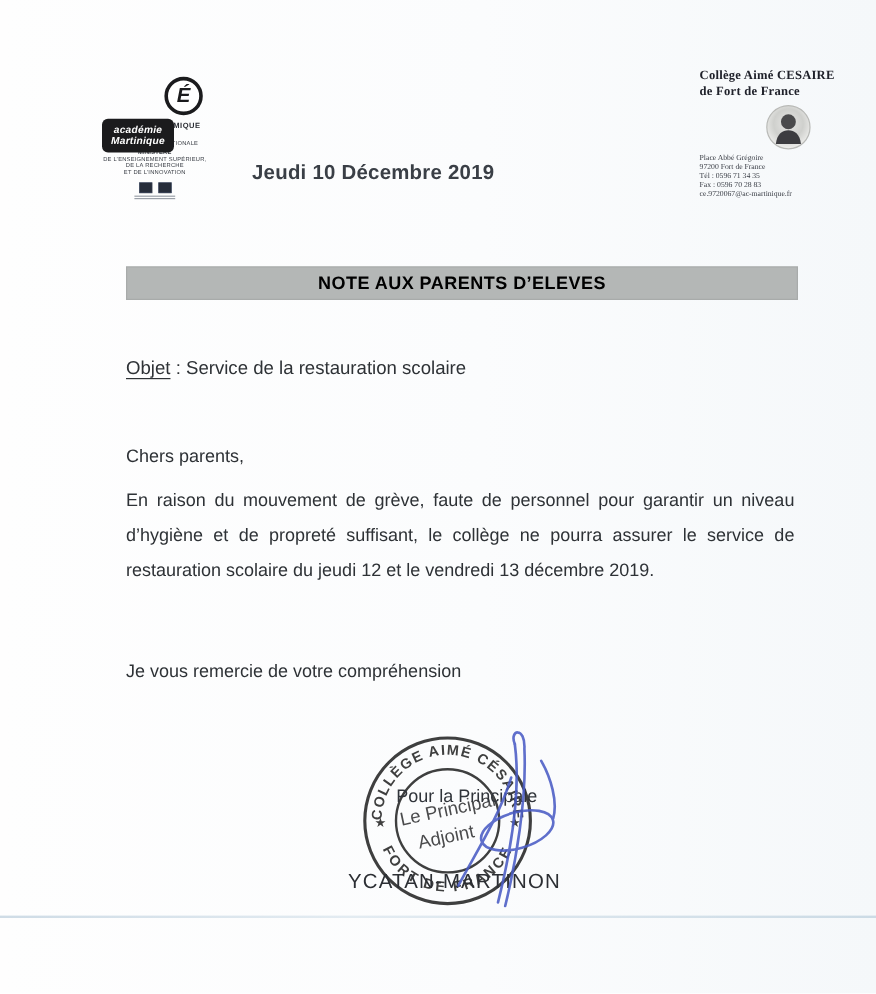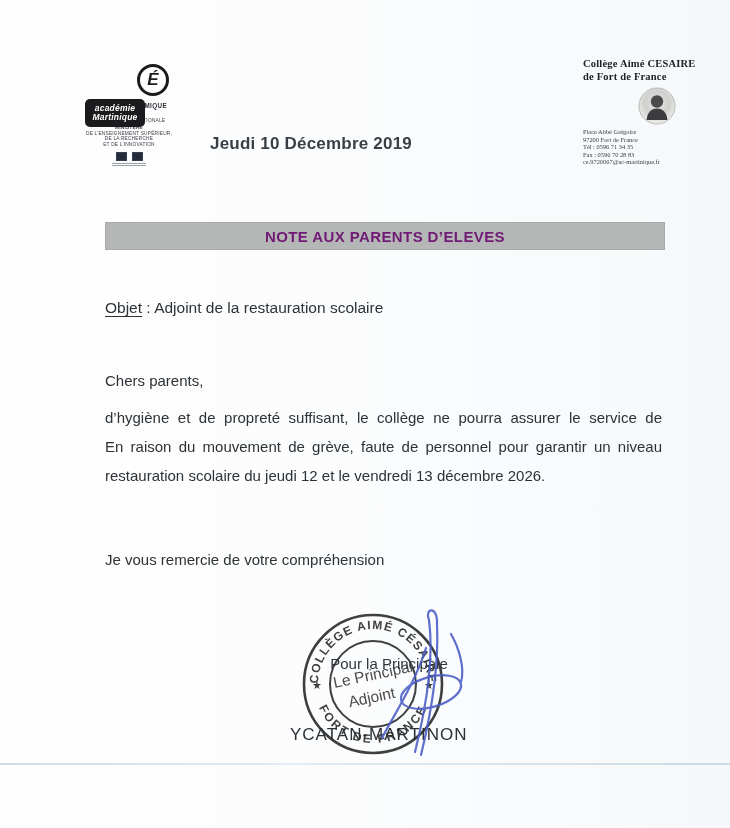--- a/index.html
+++ b/index.html
@@ -44,21 +44,21 @@
   .school-address { font-size:6.4px; line-height:7.6px; color:#383c44; }
 
   
   .date-line { position:absolute; left:0; top:134px; width:622px; text-align:center;
                font-size:17px; font-weight:bold; color:#3a3f46; letter-spacing:.2px; }
 
   
   .banner { position:absolute; left:105px; top:222px; width:560px; height:28px;
             background:#b4b7b6; display:flex; align-items:center; justify-content:center;
             box-shadow:0 0 0 1px #a8abaa inset; }
-  .banner-text { font-size:15px; font-weight:bold; color:#701a75; letter-spacing:.4px; }
+  .banner-text { font-size:15px; font-weight:bold; color:#000000; letter-spacing:.4px; }
 
   
   .subject { position:absolute; left:105px; top:299px; font-size:15.5px; color:#2e3236; }
   .subject .u { text-decoration:underline; text-underline-offset:3px;margin-top:36px; }
 
   
   .greeting { position:absolute; left:105px; top:372px; font-size:15px; }
   .para { position:absolute; left:105px; width:557px; font-size:15px; line-height:29px; color:#2e3236; }
   .p1 { top:403px; } .p2 { top:488px; } .p3 { top:545px; }
   .jline { text-align:justify; text-align-last:justify; }
@@ -137,29 +137,29 @@
     </div>
   </div>
 
   <div class="date-line">Jeudi 10 Décembre 2019</div>
 
   <div class="banner">
     <span class="banner-text">NOTE AUX PARENTS D’ELEVES</span>
   </div>
 
   <div class="subject">
-    <span class="u">Objet</span><span> : Adjoint de la restauration scolaire</span>
+    <span class="u">Objet</span><span> : Service de la restauration scolaire</span>
   </div>
 
   <div class="greeting">Chers parents,</div>
 
   <div class="para p1">
+    <div class="jline">En raison du mouvement de grève, faute de personnel pour garantir un niveau</div>
     <div class="jline">d’hygiène et de propreté suffisant, le collège ne pourra assurer le service de</div>
-    <div class="jline">En raison du mouvement de grève, faute de personnel pour garantir un niveau</div>
-    <div class="lline">restauration scolaire du jeudi 12 et le vendredi 13 décembre 2026.</div>
+    <div class="lline">restauration scolaire du jeudi 12 et le vendredi 13 décembre 2019.</div>
   </div>
 
 
   <div class="para p3">
     <div class="lline">Je vous remercie de votre compréhension</div>
   </div>
 
   <svg class="stamp-svg" viewBox="0 0 152 152">
     <g fill="none" stroke="#2f2f2f">
       <circle cx="76" cy="76" r="69" stroke-width="2.6"></circle>

